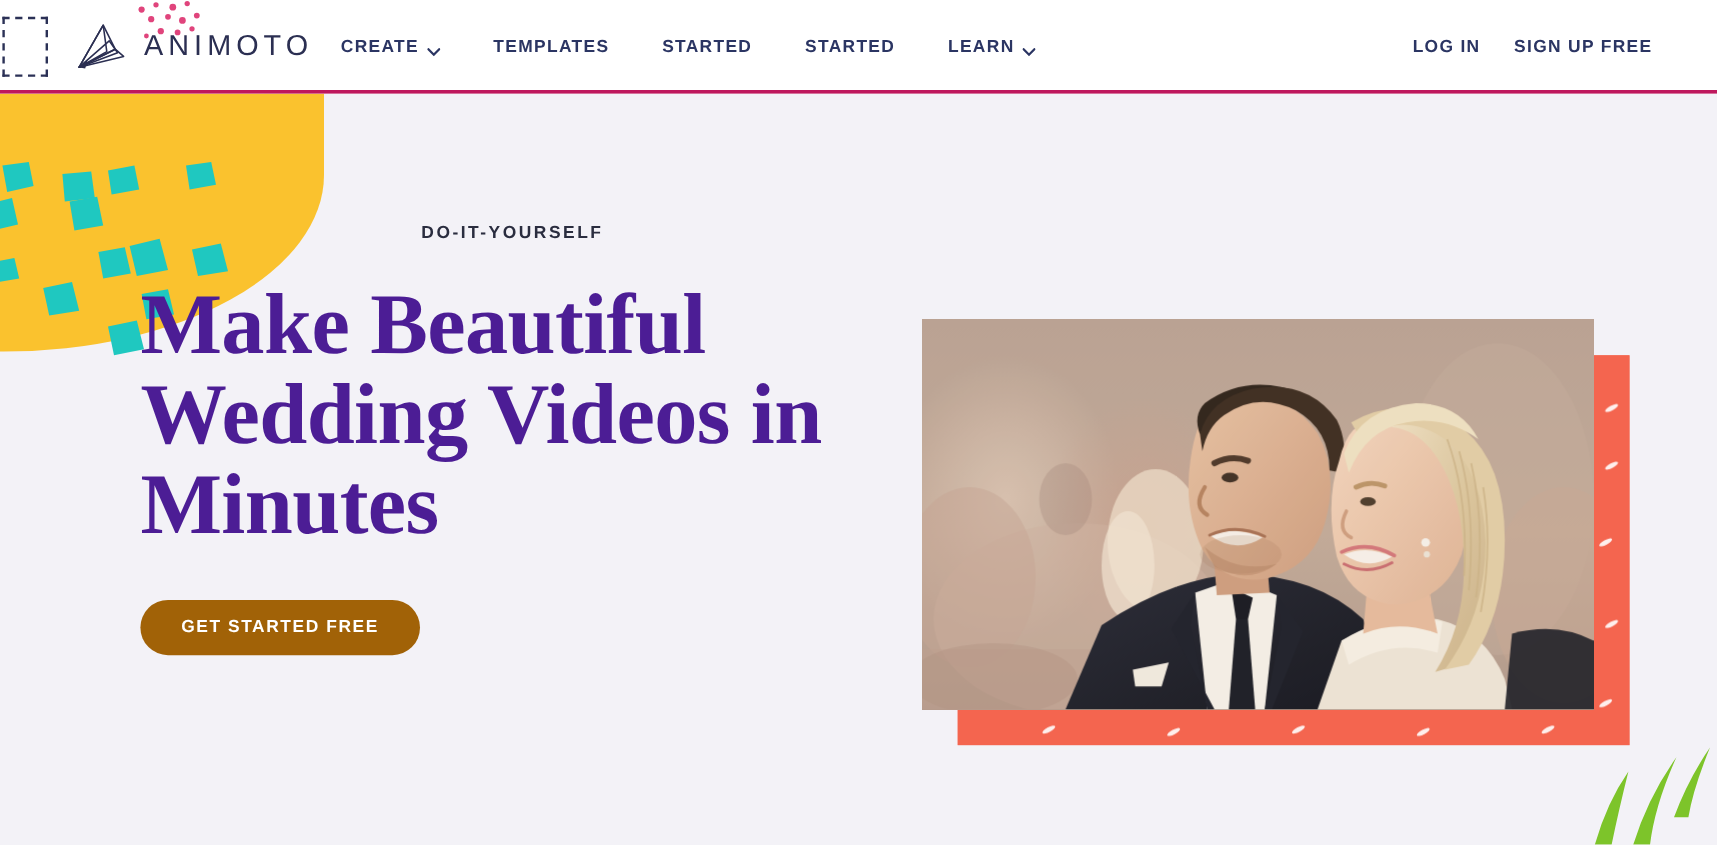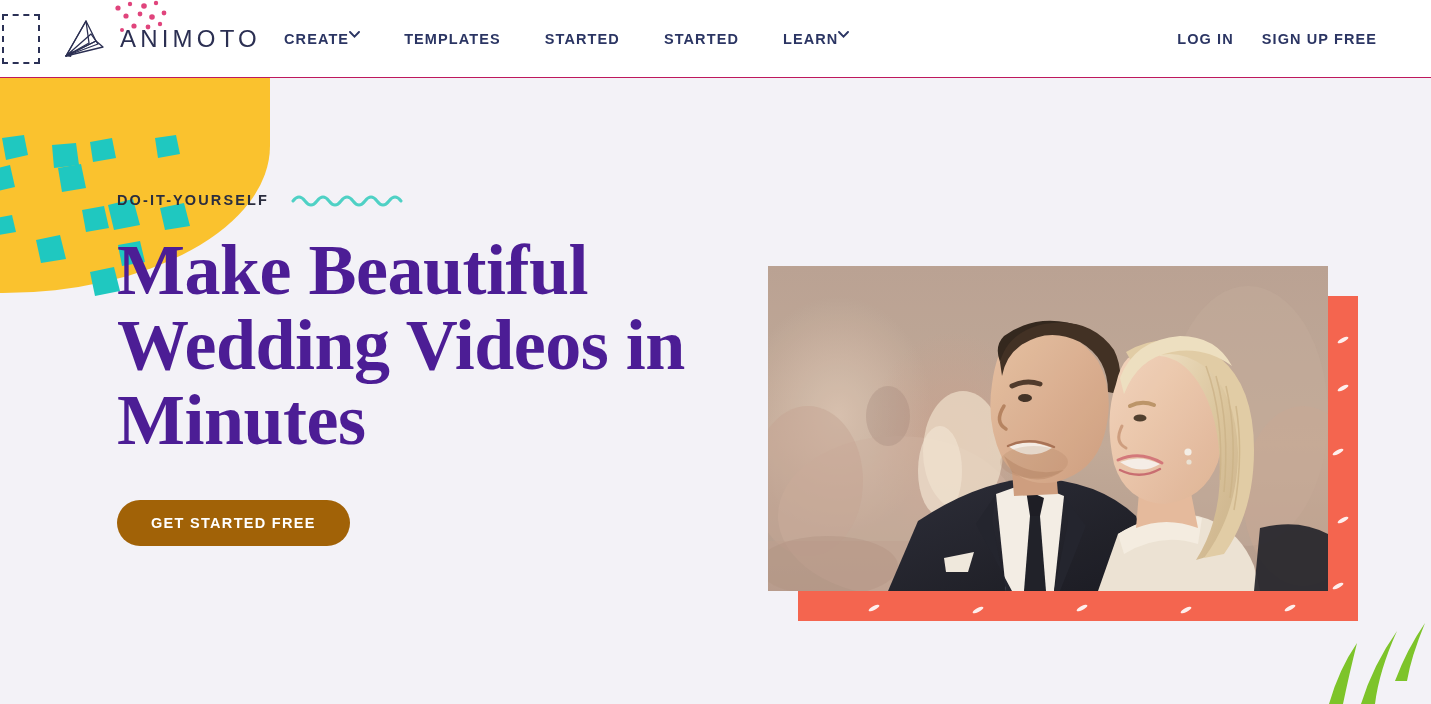--- a/index.html
+++ b/index.html
@@ -8,21 +8,21 @@
     background:#f3f2f7;
     font-family:"Liberation Sans", sans-serif;
     position:relative;
   }
 
   
   .header {
     position:absolute; top:0; left:0;
     width:1431px; height:78px;
     background:#ffffff;
-    border-bottom:1px solid #be185d;
+    border-bottom:3px solid #be185d;
     z-index:40;
     display:flex; align-items:center;
   }
   .hdr-placeholder {
     position:absolute; left:2px; top:14px;
     width:38px; height:50px;
     border:2px dashed #2b3156;
   }
   .brand {
     position:absolute; left:62px; top:16px;
@@ -35,21 +35,21 @@
     color:#2b2f52; font-weight:400;
     white-space:nowrap;
   }
   .pink-dots { position:absolute; left:38px; top:-16px; width:100px; height:44px; pointer-events:none; }
 
   .nav {
     position:absolute; left:284px; top:0; height:78px;
     display:flex; align-items:center; gap:0;
   }
   .nav-item {
-    display:flex; align-items:flex-start; gap:0;
+    display:flex; align-items:flex-end; gap:7px;
     font-size:14.5px; font-weight:bold; letter-spacing:1.1px;
     color:#2b3563; cursor:pointer;
     padding:0 22px 0 0; margin-right:22px;
     white-space:nowrap;
   }
   .nav-item:last-child { margin-right:0; }
   .caret { width:11px; height:7px; display:block; }
 
   .auth {
     position:absolute; right:54px; top:0; height:78px;
@@ -70,21 +70,21 @@
   .yellow-blob {
     position:absolute; left:-120px; top:78px;
     width:390px; height:215px;
     background:#fac22e;
     border-radius:0 0 100% 46%;
   }
   .teal-confetti { position:absolute; left:-10px; top:110px; width:300px; height:200px; }
 
   
   .hero-left { position:absolute; left:117px; top:186px; width:620px; z-index:20; }
-  .eyebrow-row { display:flex; align-items:center; gap:22px; height:28px; }
+  .eyebrow-row { display:flex; align-items:center; gap:22px; height:28px;flex-direction:column; }
   .eyebrow {
     font-size:14.5px; font-weight:bold; letter-spacing:2.1px;
     color:#2a2d3f; white-space:nowrap;
   }
   .squiggle { display:block; }
   .headline {
     margin-top:19px;
     font-family:"Liberation Serif", serif;
     font-weight:bold;
     font-size:72px; line-height:75px;

